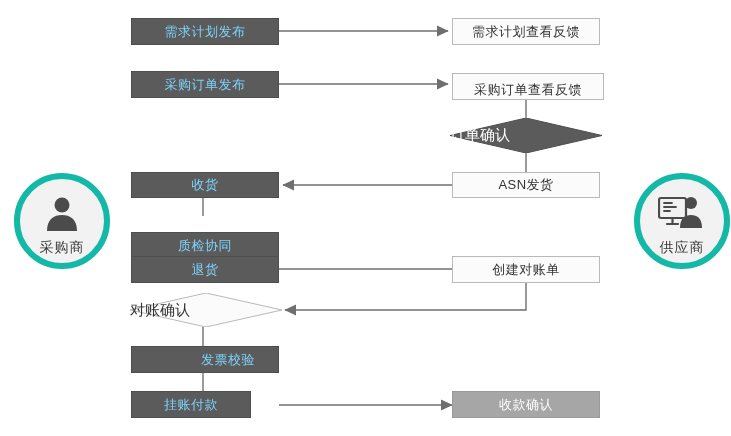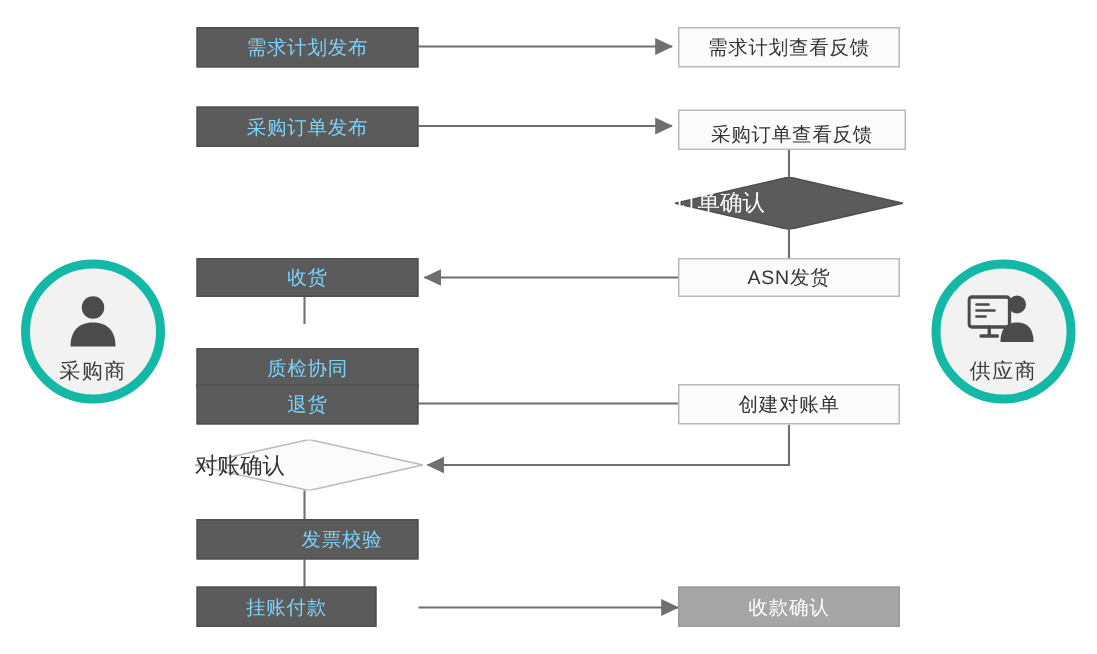--- a/index.html
+++ b/index.html
@@ -173,21 +173,21 @@
   <div class="actor" style="left:14px;top:173px;">
     <span class="glyph">
       <svg width="38" height="38" viewBox="0 0 38 38">
         <circle cx="19" cy="11" r="7.5" fill="#4b4b4b"></circle>
         <path d="M4,37 C4,25 11,21 19,21 C27,21 34,25 34,37 Z" fill="#4b4b4b"></path>
       </svg>
     </span>
     <span class="aname">采购商</span>
   </div>
 
-  <div class="actor" style="left:621px;top:173px;">
+  <div class="actor" style="left:634px;top:173px;">
     <span class="glyph">
       <svg width="48" height="38" viewBox="0 0 48 38">
         <rect x="1" y="4" width="27" height="20" rx="2" fill="none" stroke="#4b4b4b" stroke-width="2.2"></rect>
         <path d="M6,9 L14,9 M6,13 L18,13 M6,17 L12,17" stroke="#4b4b4b" stroke-width="1.8" stroke-linecap="round"></path>
         <path d="M9,30 L20,30 M14.5,24 L14.5,30" stroke="#4b4b4b" stroke-width="2.2" stroke-linecap="round"></path>
         <circle cx="33" cy="9" r="6" fill="#4b4b4b"></circle>
         <path d="M22,34 C22,24 27,21 33,21 C39,21 44,24 44,34 Z" fill="#4b4b4b"></path>
       </svg>
     </span>
     <span class="aname">供应商</span>

